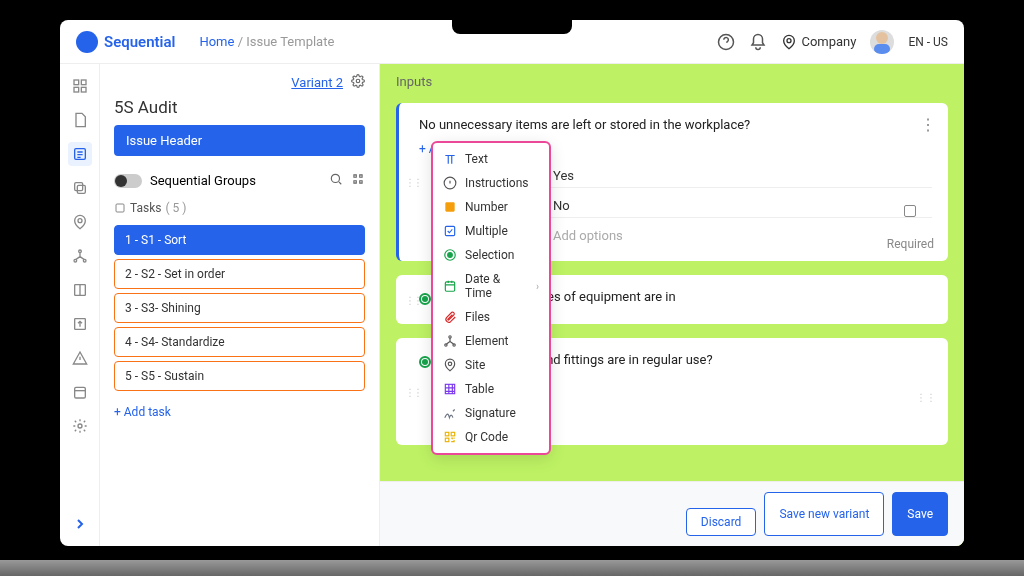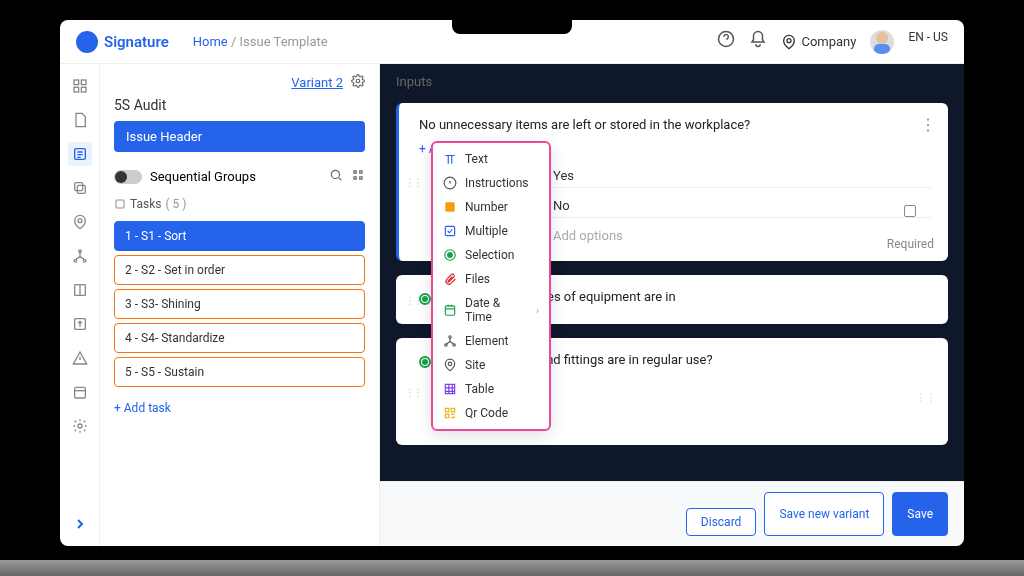--- a/index.html
+++ b/index.html
@@ -7,50 +7,50 @@
 .laptop { width: 1024px; height: 576px; background: #000; border-radius: 24px 24px 8px 8px; padding: 20px 60px 30px 60px; position: relative; }
 .screen { width: 100%; height: 100%; background: #fff; border-radius: 8px; overflow: hidden; display: flex; flex-direction: column; position: relative; }
 .notch { position: absolute; top: 20px; left: 50%; transform: translateX(-50%); width: 120px; height: 14px; background: #000; border-radius: 0 0 8px 8px; z-index: 10; }
 .base { position: absolute; bottom: 0; left: 50%; transform: translateX(-50%); width: 1080px; height: 16px; background: linear-gradient(#999, #666); border-radius: 0 0 4px 4px; }
 
 .topbar { height: 44px; display: flex; align-items: center; padding: 0 16px; border-bottom: 1px solid #eee; gap: 12px; }
 .logo { display: flex; align-items: center; gap: 6px; font-weight: 600; color: #2563eb; font-size: 15px; }
 .logo-icon { width: 22px; height: 22px; background: #2563eb; border-radius: 50%; }
 .breadcrumb { color: #2563eb; font-size: 13px; margin-left: 12px; }
 .breadcrumb .sep, .breadcrumb .cur { color: #999; }
-.topbar-right { margin-left: auto; display: flex; gap: 14px; }
+.topbar-right { margin-left: auto; display: flex; align-items: center; gap: 14px; }
 .top-icon { width: 18px; height: 18px; display: flex; align-items: center; justify-content: center; color: #555; cursor: pointer; }
 .company { display: flex; align-items: center; gap: 4px; font-size: 13px; color: #333; cursor: pointer; }
 .avatar { width: 24px; height: 24px; border-radius: 50%; background: #ddd; display: inline-block; overflow: hidden; }
 .lang { font-size: 12px; color: #333; cursor: pointer; }
 
 .body { flex: 1; display: flex; overflow: hidden; }
 .iconbar { width: 40px; border-right: 1px solid #eee; display: flex; flex-direction: column; align-items: center; padding-top: 10px; gap: 10px; }
 .nav-icon { width: 24px; height: 24px; display: flex; align-items: center; justify-content: center; color: #888; cursor: pointer; border-radius: 4px; }
 .nav-icon.active { background: #eaf1ff; color: #2563eb; }
 .iconbar .expand { margin-top: auto; margin-bottom: 10px; color: #2563eb; }
 
 .leftpanel { width: 280px; border-right: 1px solid #eee; display: flex; flex-direction: column; }
 .lp-header { display: flex; align-items: center; padding: 10px 14px 6px; font-size: 13px; }
 .variant { color: #2563eb; text-decoration: underline; margin-left: auto; font-size: 13px; }
 .gear { margin-left: 8px; cursor: pointer; color: #666; }
-.lp-title { padding: 0 14px 8px; font-size: 14px; color: #333; }
+.lp-title { padding: 0 14px 8px; font-size: 17px; color: #333; }
 .issue-header { margin: 0 14px 10px; background: #2563eb; color: #fff; padding: 8px 12px; border-radius: 4px; font-size: 13px; }
 .seq-row { display: flex; align-items: center; padding: 6px 14px; font-size: 13px; gap: 8px; }
 .seq-toggle { width: 28px; height: 14px; background: #ccc; border-radius: 7px; position: relative; }
 .seq-toggle::after { content: ""; position: absolute; width: 12px; height: 12px; background: #333; border-radius: 50%; top: 1px; left: 1px; }
 .seq-row .icons { margin-left: auto; display: flex; gap: 8px; color: #666; }
 .tasks-label { padding: 6px 14px; font-size: 12px; color: #555; display: flex; align-items: center; gap: 4px; }
 .tasks-label .count { color: #999; }
 .task-list { padding: 4px 14px; display: flex; flex-direction: column; gap: 4px; }
 .task-item { border: 1px solid #f97316; border-radius: 4px; padding: 7px 10px; font-size: 12px; color: #333; cursor: pointer; }
 .task-item.active { background: #2563eb; color: #fff; border-color: #2563eb; }
 .add-task { padding: 10px 14px; color: #2563eb; font-size: 12px; cursor: pointer; }
 
-.main { flex: 1; background: #0f172a; display: flex; flex-direction: column; overflow: hidden; justify-content: space-between; }
+.main { flex: 1; background: #bef264; display: flex; flex-direction: column; overflow: hidden; justify-content: space-between; }
 .inputs-tab { padding: 10px 16px 6px; font-size: 13px; color: #666; }
 .cards { flex: 1; padding: 8px 16px; overflow-y: auto; }
 .card { background: #fff; border-radius: 6px; margin-bottom: 14px; padding: 14px 16px 14px 20px; border-left: 3px solid #2563eb; position: relative; }
 .card.plain { border-left-color: transparent; }
 .q-title { font-size: 13px; color: #222; margin-bottom: 6px; }
 .q-title .bullet { width: 12px; height: 12px; border: 2px solid #16a34a; border-radius: 50%; display: inline-flex; margin-right: 6px; position: relative; top: 1px; }
 .q-title .bullet.filled::after { content: ""; width: 6px; height: 6px; background: #16a34a; border-radius: 50%; margin: auto; }
 .add-desc { color: #2563eb; font-size: 12px; cursor: pointer; margin-bottom: 8px; display: inline-block; }
 .card-more { position: absolute; right: 12px; top: 12px; cursor: pointer; color: #888; }
 .options-col { margin-left: 112px; display: flex; flex-direction: column; gap: 6px; }
@@ -75,21 +75,21 @@
 </style>
 </head>
 <body>
 
 <div class="laptop">
   <div class="notch"></div>
   <div class="screen">
     <div class="topbar">
       <div class="logo">
         <span class="logo-icon"></span>
-        <span>Signature</span>
+        <span>Sequential</span>
       </div>
       <div class="breadcrumb">
         <span>Home</span>
         <span class="sep"> / </span>
         <span class="cur">Issue Template</span>
       </div>
       <div class="topbar-right">
         <span class="top-icon">
           <svg width="18" height="18" viewBox="0 0 24 24" fill="none" stroke="currentColor" stroke-width="2">
               <circle cx="12" cy="12" r="10"></circle>
@@ -304,36 +304,36 @@
                 <div class="type-item">
                   <span class="ic" style="color:#16a34a">
                     <svg width="14" height="14" viewBox="0 0 24 24" fill="none" stroke="currentColor" stroke-width="2">
                       <circle cx="12" cy="12" r="9"></circle>
                       <circle cx="12" cy="12" r="4" fill="currentColor"></circle>
                     </svg>
                   </span>
                   <span>Selection</span>
                 </div>
                 <div class="type-item">
-                  <span class="ic" style="color:#dc2626">
-                    <svg width="14" height="14" viewBox="0 0 24 24" fill="none" stroke="currentColor" stroke-width="2">
-                      <path d="M21 12l-8 8a5 5 0 0 1-7-7l9-9a3 3 0 0 1 4 4l-9 9a1 1 0 0 1-1.5-1.5L16 8"></path>
-                    </svg>
-                  </span>
-                  <span>Files</span>
-                </div>
-                <div class="type-item">
                   <span class="ic" style="color:#16a34a">
                     <svg width="14" height="14" viewBox="0 0 24 24" fill="none" stroke="currentColor" stroke-width="2">
                       <rect x="4" y="5" width="16" height="16" rx="2"></rect>
                       <path d="M4 10h16M9 3v4M15 3v4"></path>
                     </svg>
                   </span>
                   <span>Date &amp; Time</span>
                   <span class="sub">›</span>
+                </div>
+                <div class="type-item">
+                  <span class="ic" style="color:#dc2626">
+                    <svg width="14" height="14" viewBox="0 0 24 24" fill="none" stroke="currentColor" stroke-width="2">
+                      <path d="M21 12l-8 8a5 5 0 0 1-7-7l9-9a3 3 0 0 1 4 4l-9 9a1 1 0 0 1-1.5-1.5L16 8"></path>
+                    </svg>
+                  </span>
+                  <span>Files</span>
                 </div>
                 <div class="type-item">
                   <span class="ic" style="color:#555">
                     <svg width="14" height="14" viewBox="0 0 24 24" fill="none" stroke="currentColor" stroke-width="2">
                       <circle cx="12" cy="5" r="2"></circle>
                       <circle cx="5" cy="19" r="2"></circle>
                       <circle cx="19" cy="19" r="2"></circle>
                       <path d="M12 7v6m0 0l-6 4m6-4l6 4"></path>
                     </svg>
                   </span>
@@ -349,20 +349,28 @@
                   <span>Site</span>
                 </div>
                 <div class="type-item">
                   <span class="ic" style="color:#7c3aed">
                     <svg width="14" height="14" viewBox="0 0 24 24" fill="none" stroke="currentColor" stroke-width="2">
                       <rect x="4" y="4" width="16" height="16"></rect>
                       <path d="M4 10h16M4 16h16M10 4v16M16 4v16"></path>
                     </svg>
                   </span>
                   <span>Table</span>
+                </div>
+                <div class="type-item">
+                  <span class="ic" style="color:#6b7280">
+                    <svg width="14" height="14" viewBox="0 0 24 24" fill="none" stroke="currentColor" stroke-width="2">
+                      <path d="M3 20c4-8 6-8 8 0 2-6 4-6 6 0M20 6l-3 3"></path>
+                    </svg>
+                  </span>
+                  <span>Signature</span>
                 </div>
                 <div class="type-item">
                   <span class="ic" style="color:#eab308">
                     <svg width="14" height="14" viewBox="0 0 24 24" fill="none" stroke="currentColor" stroke-width="2">
                       <rect x="4" y="4" width="6" height="6"></rect>
                       <rect x="14" y="4" width="6" height="6"></rect>
                       <rect x="4" y="14" width="6" height="6"></rect>
                       <path d="M14 14h2v2M18 14h2M14 20h6M18 18h2"></path>
                     </svg>
                   </span>

